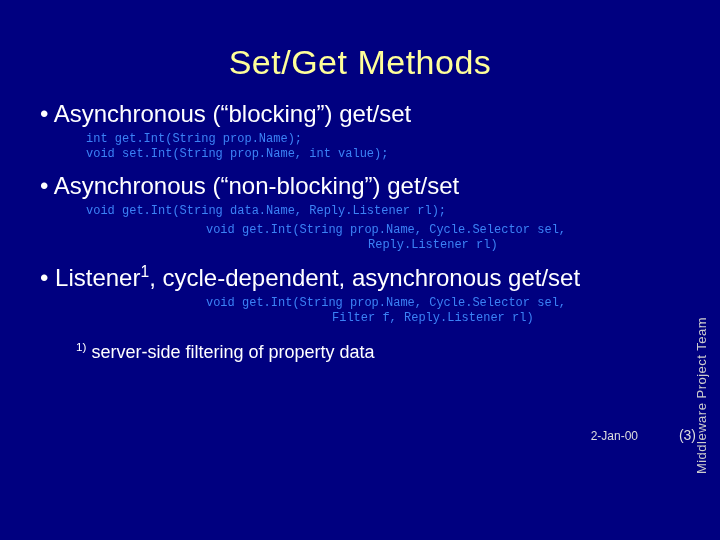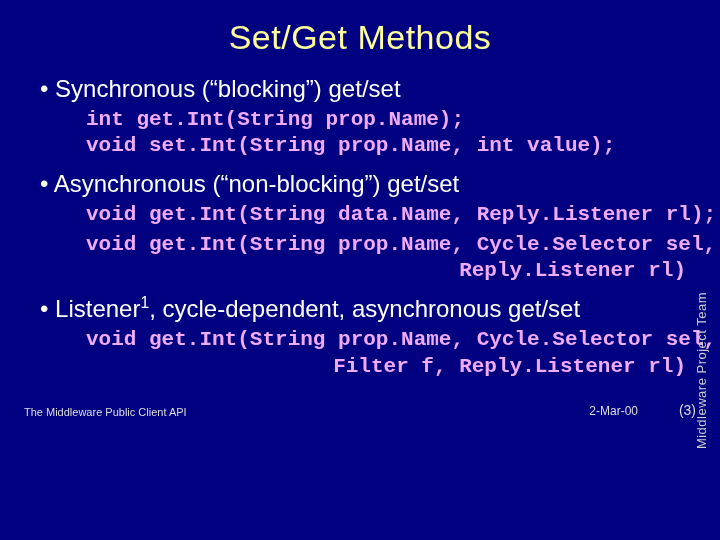--- a/index.html
+++ b/index.html
@@ -8,20 +8,21 @@
     background: #000080;
     color: #ffffff;
     font-family: Arial, Helvetica, sans-serif;
     position: relative;
   }
   .slide {
     width: 720px;
     height: 432px;
     padding: 18px 34px 12px 34px;
     position: relative;
+    margin-top: 25px;
   }
   .title {
     text-align: center;
     font-size: 34px;
     color: #ffff99;
     font-weight: normal;
     margin-bottom: 18px;
     letter-spacing: 0.5px;
   }
   .bullet {
@@ -29,30 +30,30 @@
     color: #ffffff;
     margin-top: 10px;
     margin-bottom: 4px;
     padding-left: 6px;
   }
   .bullet::before {
     content: "• ";
   }
   .code {
     font-family: "Courier New", Courier, monospace;
-    font-size: 21px;
-    color: #f0abfc;
-    font-weight: bold;
+    font-size: 12px;
+    color: #3b82f6;
+    font-weight: normal;
     white-space: pre;
     padding-left: 52px;
     line-height: 1.25;
     margin-bottom: 4px;
   }
   .code-center {
-    text-align: right;
+    text-align: center;
   }
   .footnote {
     font-size: 18px;
     color: #ffffff;
     padding-left: 42px;
     margin-top: 14px;
   }
   .sup { font-size: 0.65em; vertical-align: super; }
   .footer-left {
     position: absolute;
@@ -95,36 +96,36 @@
     top: 100px;
   }
 </style>
 </head>
 <body>
 
 <div class="slide">
 
   <h1 class="title">Set/Get Methods</h1>
 
-  <div class="bullet">Synchronous (“blocking”) get/set</div>
+  <div class="bullet">Asynchronous (“blocking”) get/set</div>
   <div class="code">int get.Int(String prop.Name);
 void set.Int(String prop.Name, int value);</div>
 
   <div class="bullet">Asynchronous (“non-blocking”) get/set</div>
   <div class="code">void get.Int(String data.Name, Reply.Listener rl);</div>
 
   <div class="code code-center">void get.Int(String prop.Name, Cycle.Selector sel,
              Reply.Listener rl)</div>
 
   <div class="bullet"><span>Listener</span><span class="sup">1</span><span>, cycle-dependent, asynchronous get/set</span></div>
   <div class="code code-center">void get.Int(String prop.Name, Cycle.Selector sel,
              Filter f, Reply.Listener rl)</div>
 
+  <div class="footnote"><span class="sup">1)</span><span> server-side filtering of property data</span></div>
 
-  <div class="footer-left">The Middleware Public Client API</div>
-  <div class="footer-date">2-Mar-00</div>
+  <div class="footer-date">2-Jan-00</div>
   <div class="footer-page">(3)</div>
 
   <div class="side-label">
     <div class="side-label-text">Middleware Project Team</div>
   </div>
 
 </div>
 
 </body></html>

